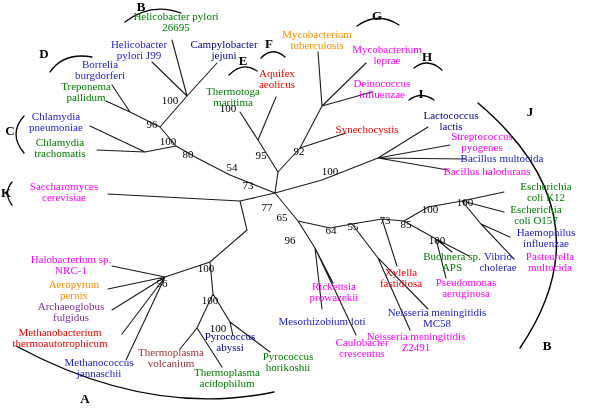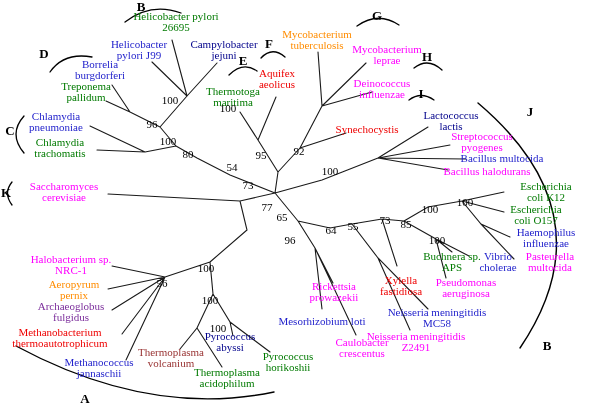--- a/index.html
+++ b/index.html
@@ -89,21 +89,21 @@
       <span class="lbl taxon" style="left: 502px; top: 159px; max-width: 110px; color: rgb(35, 35, 204);">Bacillus multocida</span>
       <span class="lbl taxon" style="left: 487px; top: 172px; max-width: 130px; color: rgb(255, 0, 255);">Bacillus halodurans</span>
       <span class="lbl taxon" style="left: 64px; top: 192px; max-width: 100px; color: rgb(255, 0, 255);">Saccharomyces cerevisiae</span>
       <span class="lbl taxon" style="left: 534px; top: 192px; max-width: 82px; color: rgb(0, 122, 0); margin-left: 12px;">Escherichia coli K12</span>
       <span class="lbl taxon" style="left: 536px; top: 215px; max-width: 82px; color: rgb(0, 122, 0);">Escherichia coli O157</span>
       <span class="lbl taxon" style="left: 546px; top: 238px; max-width: 85px; color: rgb(35, 35, 204);">Haemophilus influenzae</span>
       <span class="lbl taxon" style="left: 550px; top: 262px; max-width: 78px; color: rgb(255, 0, 255);">Pasteurella multocida</span>
       <span class="lbl taxon" style="left: 498px; top: 262px; max-width: 52px; color: rgb(35, 35, 204);">Vibrio cholerae</span>
       <span class="lbl taxon" style="left: 452px; top: 262px; max-width: 62px; color: rgb(0, 122, 0);">Buchnera sp. APS</span>
       <span class="lbl taxon" style="left: 466px; top: 288px; max-width: 95px; color: rgb(255, 0, 255);">Pseudomonas aeruginosa</span>
-      <span class="lbl taxon" style="left: 401px; top: 278px; max-width: 60px; color: rgb(238, 0, 0); margin-top: 8px;">Xylella fastidiosa</span>
+      <span class="lbl taxon" style="left: 401px; top: 278px; max-width: 60px; color: rgb(238, 0, 0);">Xylella fastidiosa</span>
       <span class="lbl taxon" style="left: 437px; top: 318px; max-width: 105px; color: rgb(35, 35, 204);">Neisseria meningitidis MC58</span>
       <span class="lbl taxon" style="left: 416px; top: 342px; max-width: 108px; color: rgb(255, 0, 255);">Neisseria meningitidis Z2491</span>
       <span class="lbl taxon" style="left: 334px; top: 292px; max-width: 75px; color: rgb(255, 0, 255);">Rickettsia prowazekii</span>
       <span class="lbl taxon" style="left: 322px; top: 322px; max-width: 95px; color: rgb(35, 35, 204);">Mesorhizobium loti</span>
       <span class="lbl taxon" style="left: 362px; top: 348px; max-width: 82px; color: rgb(255, 0, 255);">Caulobacter crescentus</span>
       <span class="lbl taxon" style="left: 71px; top: 265px; max-width: 105px; color: rgb(255, 0, 255);">Halobacterium sp. NRC-1</span>
       <span class="lbl taxon" style="left: 74px; top: 290px; max-width: 68px; color: rgb(255, 140, 0);">Aeropyrum pernix</span>
       <span class="lbl taxon" style="left: 71px; top: 312px; max-width: 88px; color: rgb(123, 45, 155);">Archaeoglobus fulgidus</span>
       <span class="lbl taxon" style="left: 60px; top: 338px; max-width: 120px; color: rgb(238, 0, 0);">Methanobacterium thermoautotrophicum</span>
       <span class="lbl taxon" style="left: 99px; top: 368px; max-width: 95px; color: rgb(35, 35, 204);">Methanococcus jannaschii</span>

